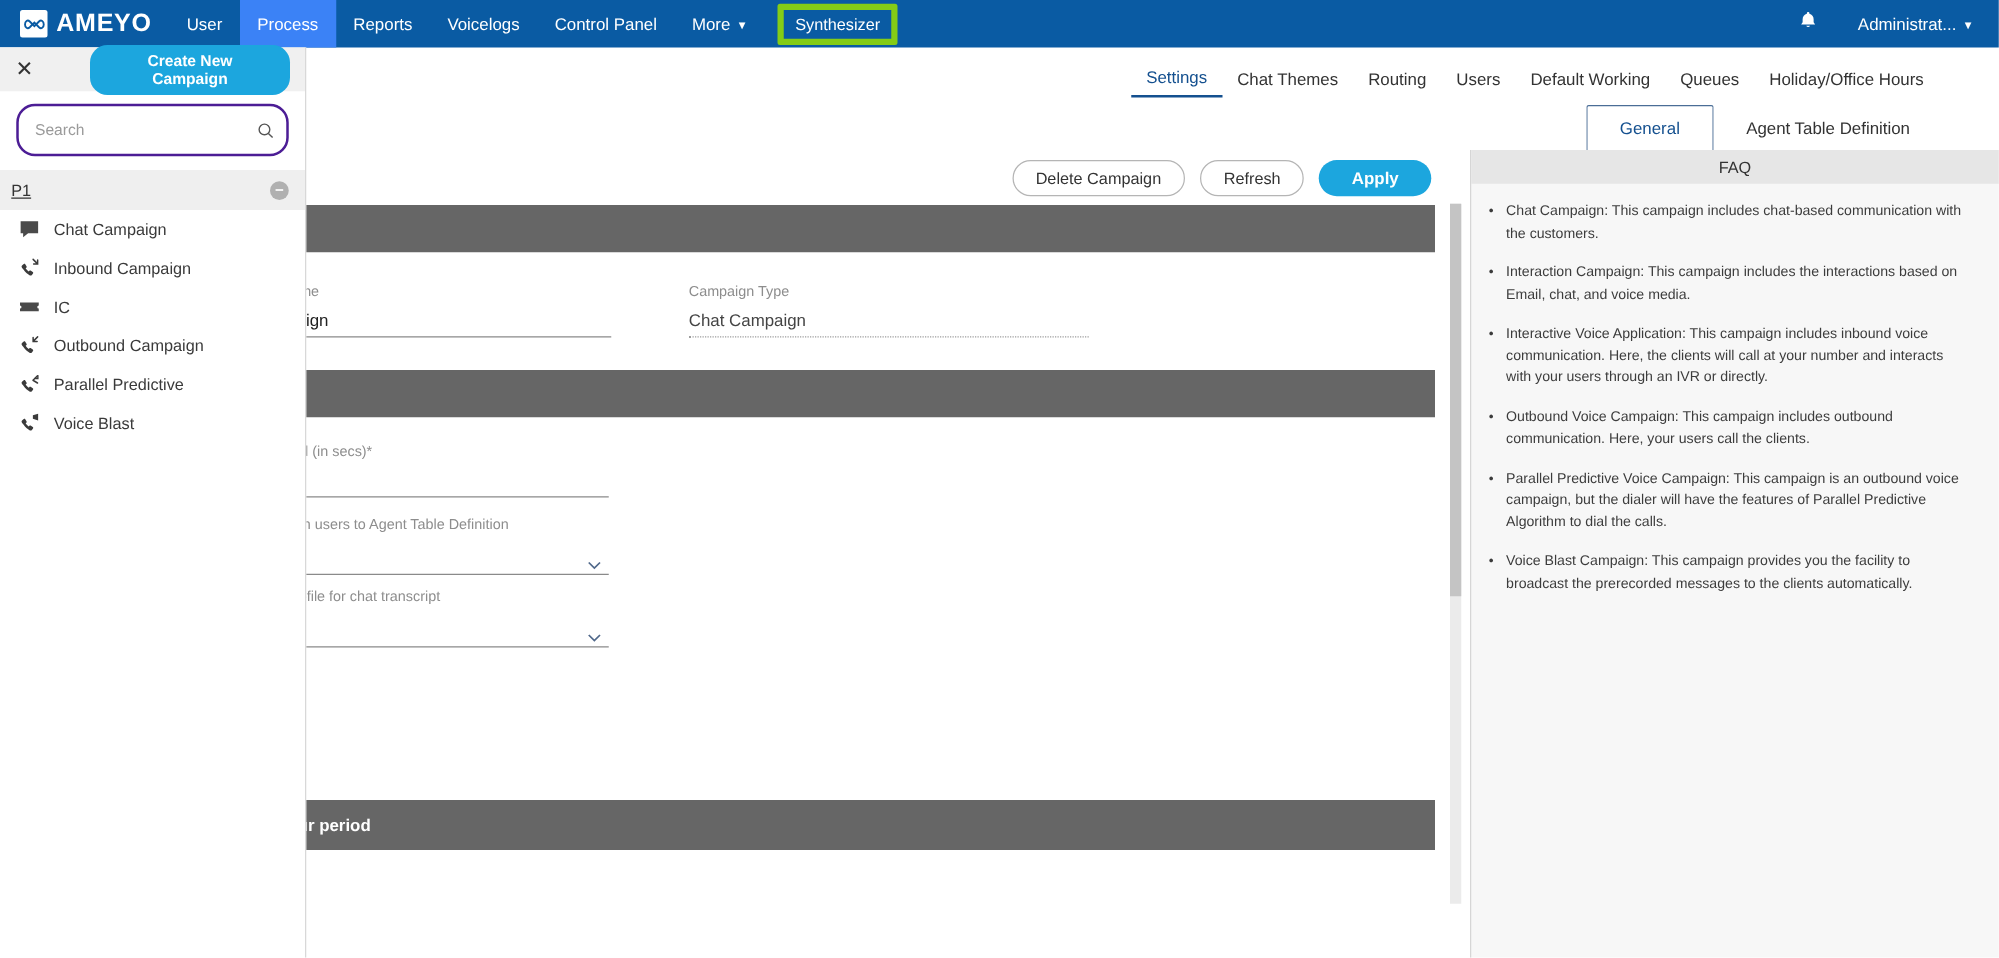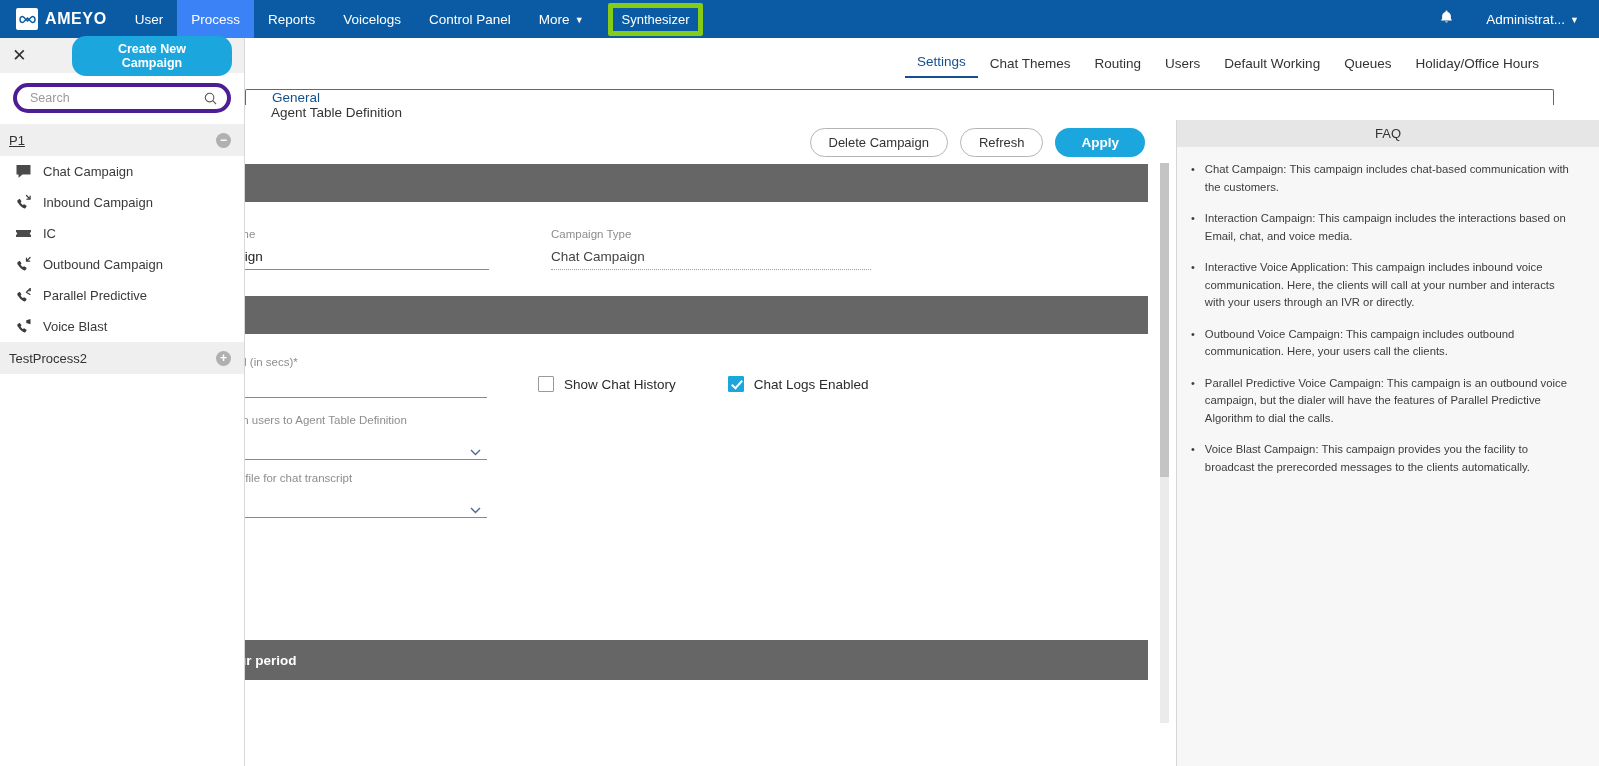--- a/index.html
+++ b/index.html
@@ -16,21 +16,21 @@
     background: #0a5ba3; display: flex; align-items: stretch;
   }
   .brand {
     display: flex; align-items: center; gap: 7px;
     padding: 0 14px 0 16px;
   }
   .brand-mark {
     width: 22px; height: 22px; background: #ffffff; border-radius: 2px;
     display: flex; align-items: center; justify-content: center;
   }
-  .brand-text { color: #fff; font-weight: bold; font-size: 16px; letter-spacing: .6px; }
+  .brand-text { color: #fff; font-weight: bold; font-size: 20px; letter-spacing: .6px; }
   .nav-item {
     display: flex; align-items: center; padding: 0 14px;
     color: #ffffff; font-size: 13.5px; white-space: nowrap; cursor: pointer;
   }
   .nav-item.active { background: #3b82f6; }
   .chev { margin-left: 5px; font-size: 9px; position: relative; top: 1px; }
   .synth-btn {
     align-self: center; margin-left: 10px;
     border: 5px solid #84cc16; color: #ffffff; background: transparent;
     font-size: 13px; padding: 4px 9px; border-radius: 2px;
@@ -56,22 +56,22 @@
     font-size: 17px; color: #333; cursor: pointer; width: 24px;
     text-align: center; line-height: 1;
   }
   .create-btn {
     margin-left: 41px; background: #1ca6de; color: #fff; border: none;
     border-radius: 14px; padding: 6px 17px; font-size: 12.5px;
     font-weight: bold; font-family: inherit; cursor: pointer;
   }
   .sb-search-wrap { padding: 10px 13px 11px 13px; }
   .sb-search {
-    display: flex; align-items: center; border: 4px solid #4c1d95;
-    border-radius: 15px; height: 30px; padding: 0 10px 0 13px;
+    display: flex; align-items: center; border: 2px solid #4c1d95;
+    border-radius: 15px; height: 42px; padding: 0 10px 0 13px;
   }
   .sb-search input {
     flex: 1; border: none; outline: none; font-size: 12.5px;
     font-family: inherit; color: #333; background: transparent;
   }
   .sb-search input::placeholder { color: #9a9a9a; }
   .mag { width: 13px; height: 13px; flex: 0 0 auto; }
   .group-row {
     height: 32px; background: #efefef; display: flex; align-items: center;
     justify-content: space-between; padding: 0 13px 0 9px; cursor: pointer;
@@ -99,21 +99,20 @@
   .subnav-item {
     font-size: 13.5px; color: #333; padding: 0 12px 7px 12px; cursor: pointer;
     white-space: nowrap;
   }
   .subnav-item.active { color: #14508f; border-bottom: 2px solid #14508f; font-weight: normal; }
 
   .tabstrip {
     position: absolute; right: 0; top: 84px; width: 1354px; height: 36px;
     display: flex; align-items: stretch; justify-content: flex-end;
     padding-right: 45px;
-    flex-direction: column;
   }
   .tabstrip .tab {
     display: flex; align-items: center; padding: 0 26px; font-size: 13.5px;
     color: #333; cursor: pointer; white-space: nowrap;
   }
   .tabstrip .tab.active {
     border: 1px solid #4a6d96; border-bottom: none; color: #14508f;
     background: #fff; border-radius: 2px 2px 0 0;
   }
 
@@ -329,30 +328,20 @@
     <div class="field" style="position:absolute; left:161px; top:138px; width:326px;">
       <span class="f-label">Email Media Profile for chat transcript</span>
       <div class="f-select">
         <span style="flex:1;"></span>
         <svg class="caret" viewBox="0 0 11 7">
             <path d="M1 1l4.5 4.5L10 1" fill="none" stroke="#50688a" stroke-width="1.4"></path>
           </svg>
       </div>
     </div>
 
-    <div class="chk-row" style="position:absolute; left:538px; top:42px;">
-      <label class="chk">
-        <span class="box"></span>
-        <span class="txt">Show Chat History</span>
-      </label>
-      <label class="chk">
-        <span class="box on"></span>
-        <span class="txt">Chat Logs Enabled</span>
-      </label>
-    </div>
   </div>
 
   <div class="section-bar" style="height:40px;">iated messages beyond the 24-hour period</div>
 </div>
 
 <div class="vscroll">
   <div class="thumb"></div>
 </div>
 
 <div class="faq">
@@ -441,17 +430,13 @@
     <span class="lbl">Parallel Predictive</span>
   </div>
   <div class="camp-item">
     <svg class="ico" viewBox="0 0 17 17">
         <path d="M3.6 9.4c1.5 2.4 3.5 4 5.3 4.9.6.3 1.2.1 1.6-.4l.9-1.2c.3-.4.2-.9-.2-1.2l-1.7-1.1c-.4-.2-.9-.1-1.1.3l-.4.5c-1-.6-1.9-1.5-2.5-2.6l.5-.4c.4-.2.5-.7.3-1.1L5.2 5.4c-.3-.4-.8-.5-1.2-.2l-1.2.9c-.5.4-.7 1-.4 1.6.2.6.6 1.2 1.2 1.7z" fill="#3b3b3b"></path>
         <path d="M11.3 2.2l4.2-1.3v5.4l-4.2-1.3z" fill="#3b3b3b"></path>
       </svg>
     <span class="lbl">Voice Blast</span>
   </div>
 
-  <div class="group-row">
-    <span class="gname">TestProcess2</span>
-    <span class="circ-btn">+</span>
-  </div>
 </div>
 
 </body></html>

